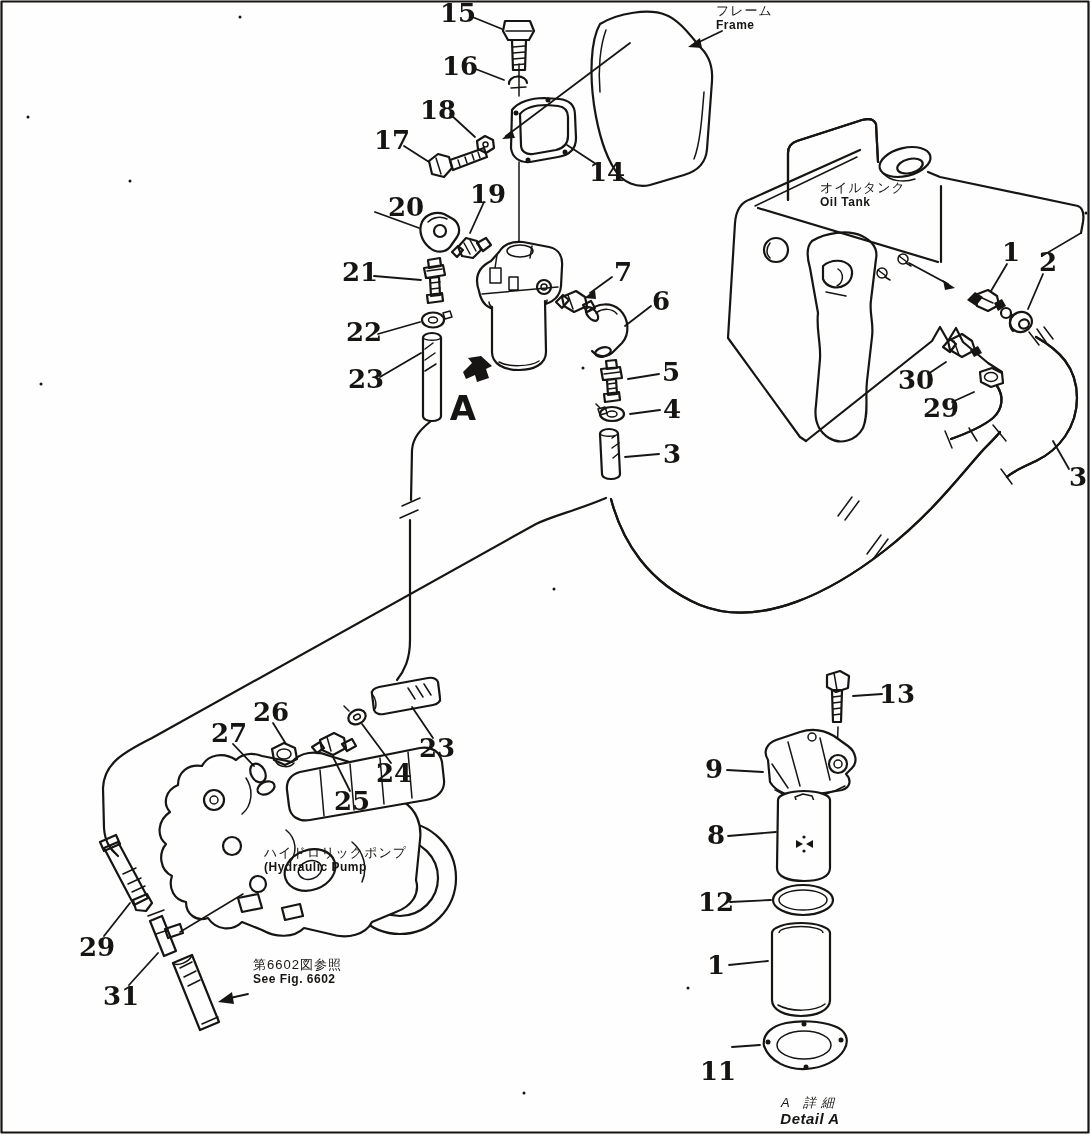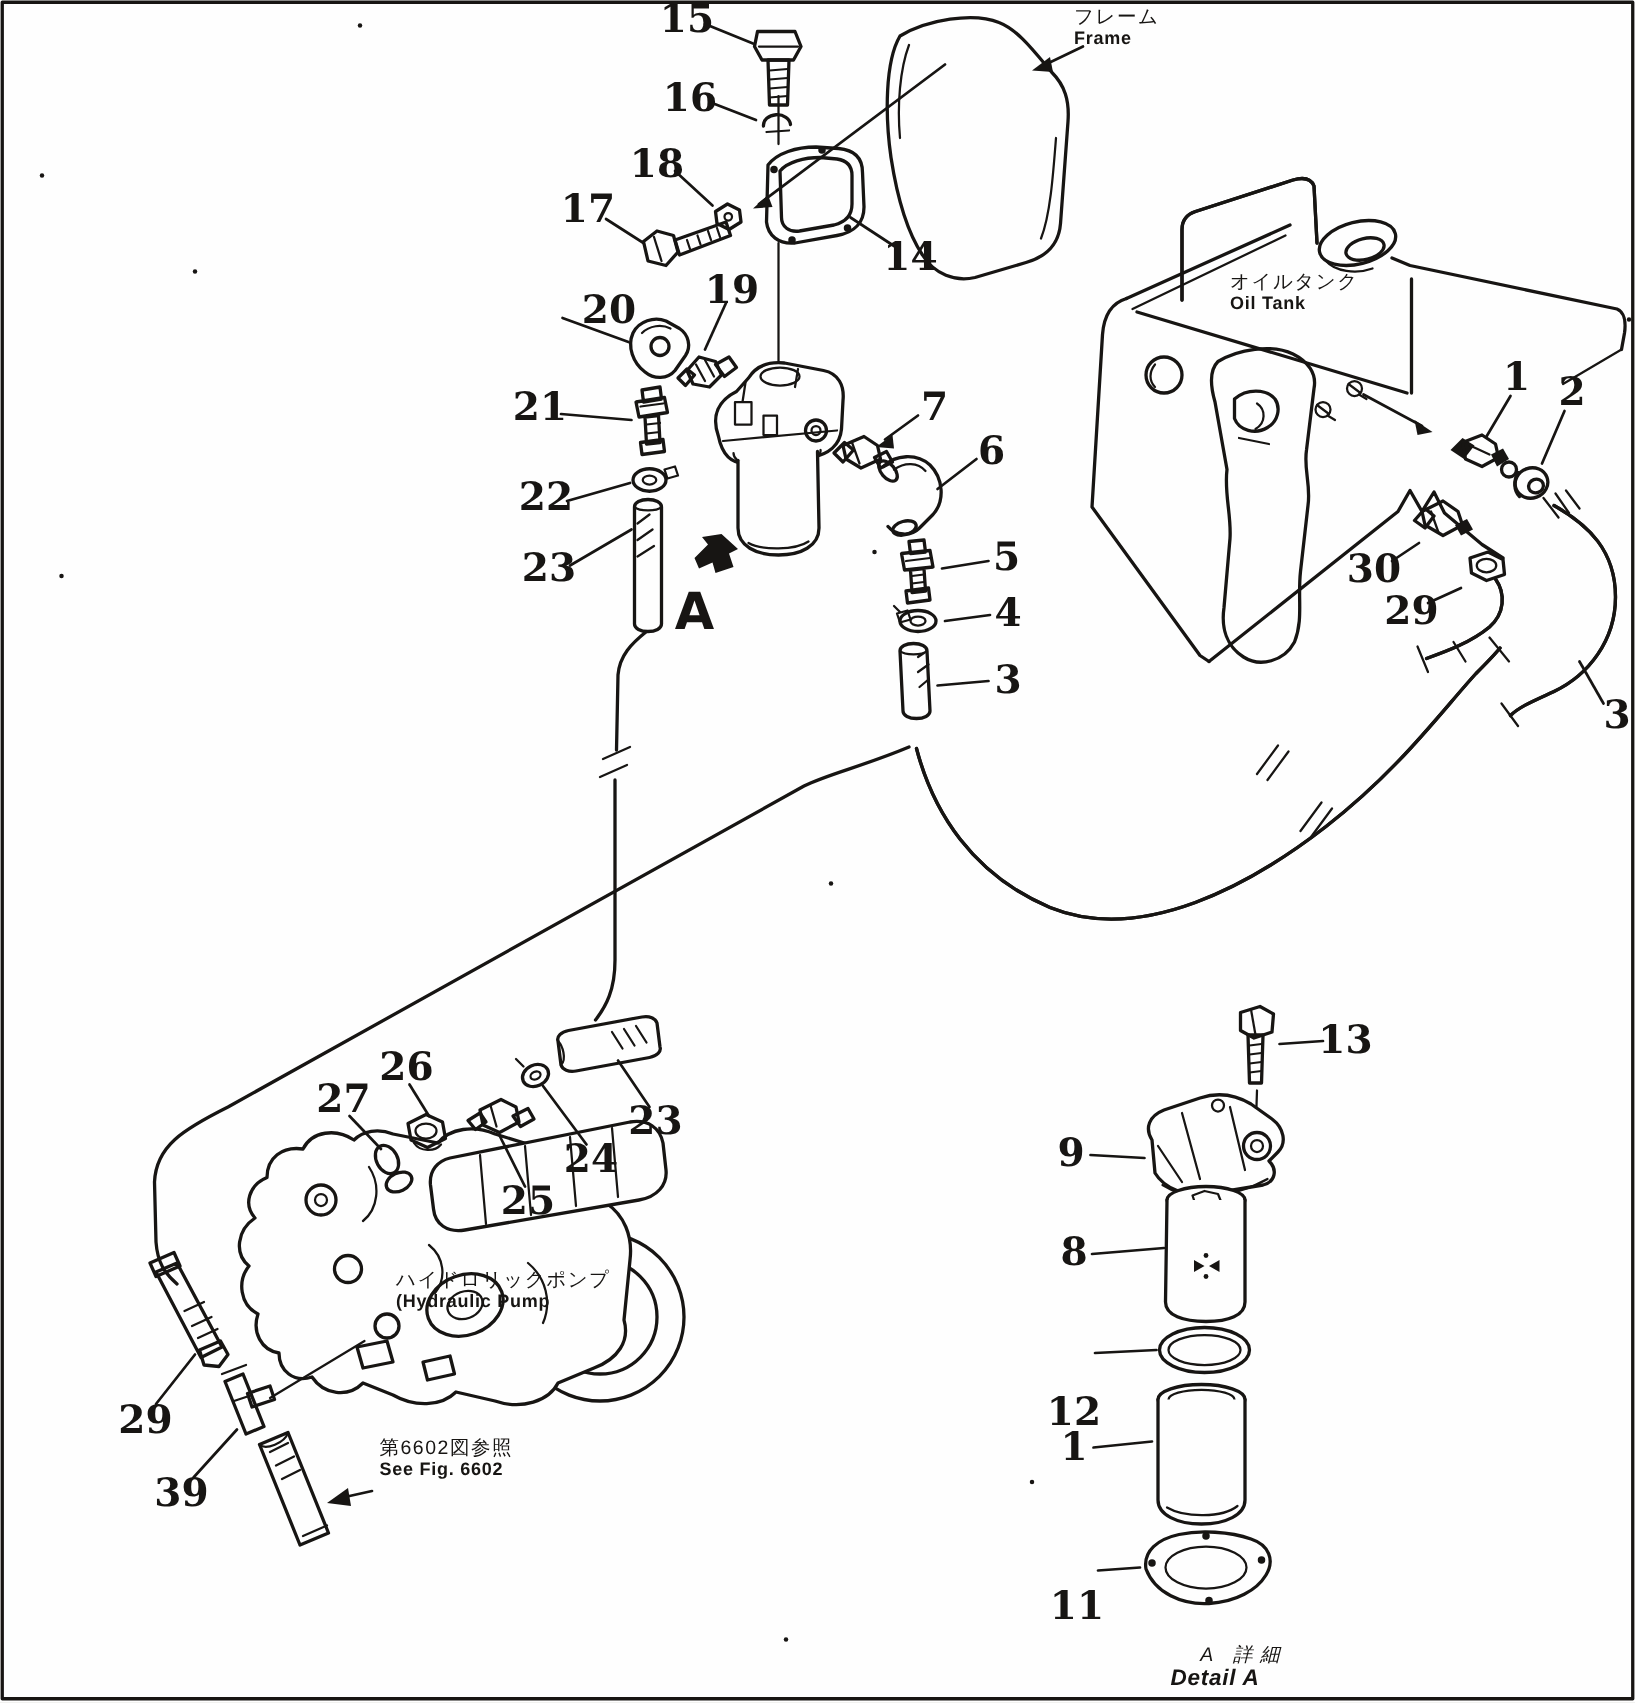--- a/index.html
+++ b/index.html
@@ -6,21 +6,21 @@
   .page{position:relative;width:1090px;height:1135px;background:#fefefe;overflow:hidden;
         font-family:"Liberation Sans",sans-serif;color:#171513;}
   .page svg{position:absolute;left:0;top:0;}
   svg *{stroke:#171513;stroke-width:2.2;fill:none;stroke-linecap:round;stroke-linejoin:round;}
   svg .fill{fill:#171513;stroke:none;}
   svg .wfill{fill:#fefefe;}
   svg .thin{stroke-width:1.5;}
   svg .lead{stroke-width:1.8;}
   svg .gap{fill:#fefefe;stroke:none;}
   .lbl{position:absolute;line-height:1.12;white-space:nowrap;}
-  .lbl .jp{font-size:13px;letter-spacing:1px;text-align:right;}
+  .lbl .jp{font-size:13px;letter-spacing:1px;}
   .lbl .en{font-size:12px;font-weight:700;letter-spacing:.5px;}
   .lbl.small .en{font-size:15px;}
   .lbl.center{text-align:center;}
   .jp.spread{letter-spacing:5px;}
   .callout{position:absolute;transform:translate(-50%,-50%);
            font-family:"DejaVu Serif",serif;font-weight:700;font-size:26px;}
   .callout.big{font-family:"DejaVu Sans",sans-serif;font-size:34px;}
 </style>
 </head>
 <body>
@@ -429,22 +429,22 @@
       <div class="callout" style="left: 916px; top: 380px;">30</div>
       <div class="callout" style="left: 941px; top: 408px;">29</div>
       <div class="callout" style="left: 1078px; top: 477px;">3</div>
       <div class="callout big" style="left: 463px; top: 408px;">A</div>
       <div class="callout" style="left: 271px; top: 712px;">26</div>
       <div class="callout" style="left: 229px; top: 733px;">27</div>
       <div class="callout" style="left: 352px; top: 801px;">25</div>
       <div class="callout" style="left: 394px; top: 773px;">24</div>
       <div class="callout" style="left: 437px; top: 748px;">23</div>
       <div class="callout" style="left: 97px; top: 947px;">29</div>
-      <div class="callout" style="left: 121px; top: 996px;">39</div>
+      <div class="callout" style="left: 121px; top: 996px;">31</div>
       <div class="callout" style="left: 897px; top: 694px;">13</div>
       <div class="callout" style="left: 714px; top: 769px;">9</div>
       <div class="callout" style="left: 716px; top: 835px;">8</div>
-      <div class="callout" style="left: 716px; top: 902px; margin-top: 40px;">12</div>
+      <div class="callout" style="left: 716px; top: 902px;">12</div>
       <div class="callout" style="left: 716px; top: 965px;">1</div>
       <div class="callout" style="left: 718px; top: 1047px; margin-top: 24px;">11</div>
     </div>
 
 </div>
 
 </body></html>

